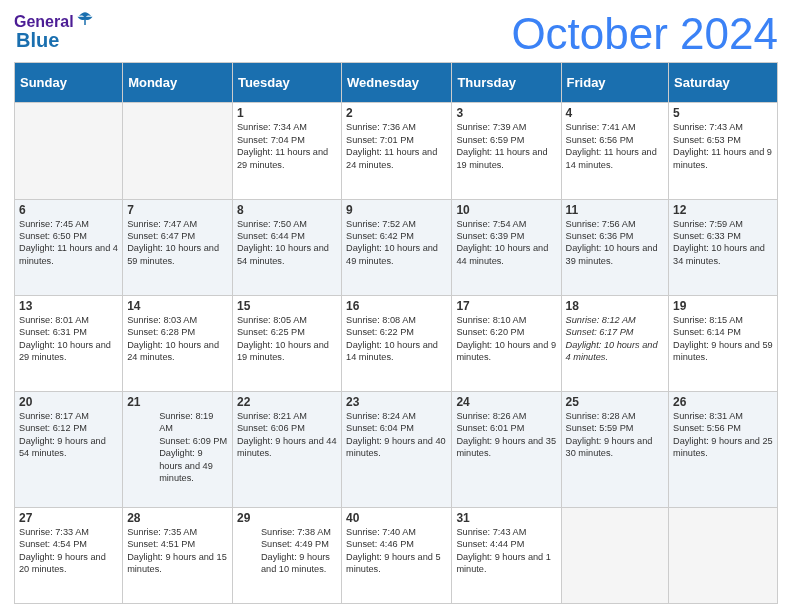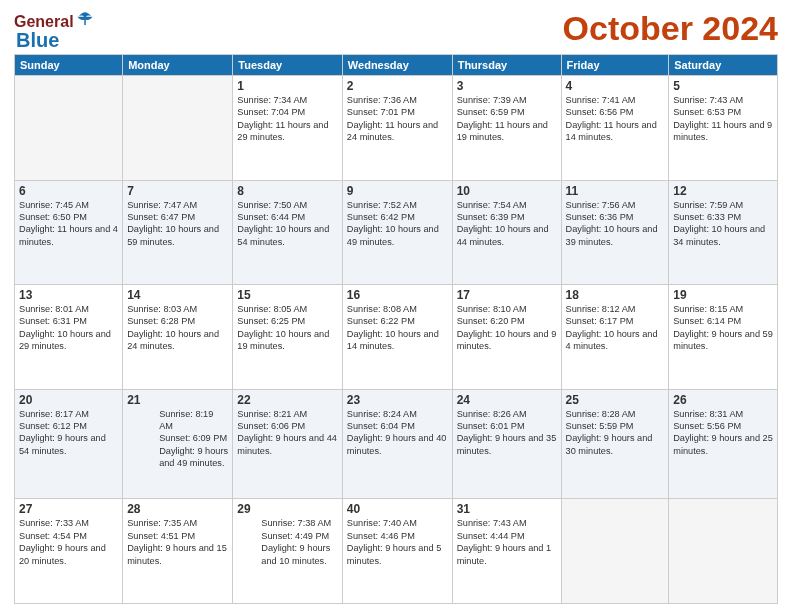--- a/index.html
+++ b/index.html
@@ -24,60 +24,60 @@
       margin-bottom: 4px;
     }
     .logo {
       display: flex;
       align-items: center;
       margin-top: 4px;
     }
     .logo-text-general {
       font-size: 16px;
       font-weight: bold;
-      color: #7f1d1d;
+      color: #4c1d95;
       line-height: 1;
     }
     .logo-text-blue {
       font-size: 20px;
       font-weight: bold;
       color: #1a6faf;
       line-height: 1;
     }
     .logo-stacked {
       display: flex;
       flex-direction: column;
       line-height: 1.1;
     }
     .header-right {
       text-align: right;
     }
     .month-title {
-      font-size: 34px;
-      font-weight: bold;
-      color: #c2410c;
+      font-size: 44px;
+      font-weight: normal;
+      color: #3b82f6;
       line-height: 1.1;
     }
     .location-title {
       font-size: 16px;
       color: #333;
       line-height: 1.2;
     }
     .calendar-table {
       width: 100%;
       border-collapse: collapse;
       flex: 1;
       font-size: 9.5px;
     }
     .calendar-table th {
       background-color: #1a6faf;
       color: #fff;
       text-align: left;
-      padding: 4px 5px;
-      font-size: 11px;
+      padding: 12px 5px;
+      font-size: 13px;
       border: 1px solid #ccc;
     }
     .calendar-table td {
       border: 1px solid #ccc;
       vertical-align: top;
       padding: 3px 4px;
       width: 113px;
       height: 80px;
       background: #fff;
     }
@@ -238,21 +238,21 @@
 Daylight: 10 hours and 14 minutes.</div>
           </td>
           <td>
             <span class="day-number">17</span>
             <div class="day-info" style="white-space: pre-wrap;">Sunrise: 8:10 AM
 Sunset: 6:20 PM
 Daylight: 10 hours and 9 minutes.</div>
           </td>
           <td>
             <span class="day-number">18</span>
-            <div class="day-info" style="white-space: pre-wrap;">Sunrise: 8:12 AM
+            <div class="day-info" style="white-space: pre-wrap; font-style: italic;">Sunrise: 8:12 AM
 Sunset: 6:17 PM
 Daylight: 10 hours and 4 minutes.</div>
           </td>
           <td>
             <span class="day-number">19</span>
             <div class="day-info" style="white-space: pre-wrap;">Sunrise: 8:15 AM
 Sunset: 6:14 PM
 Daylight: 9 hours and 59 minutes.</div>
           </td>
         </tr>

